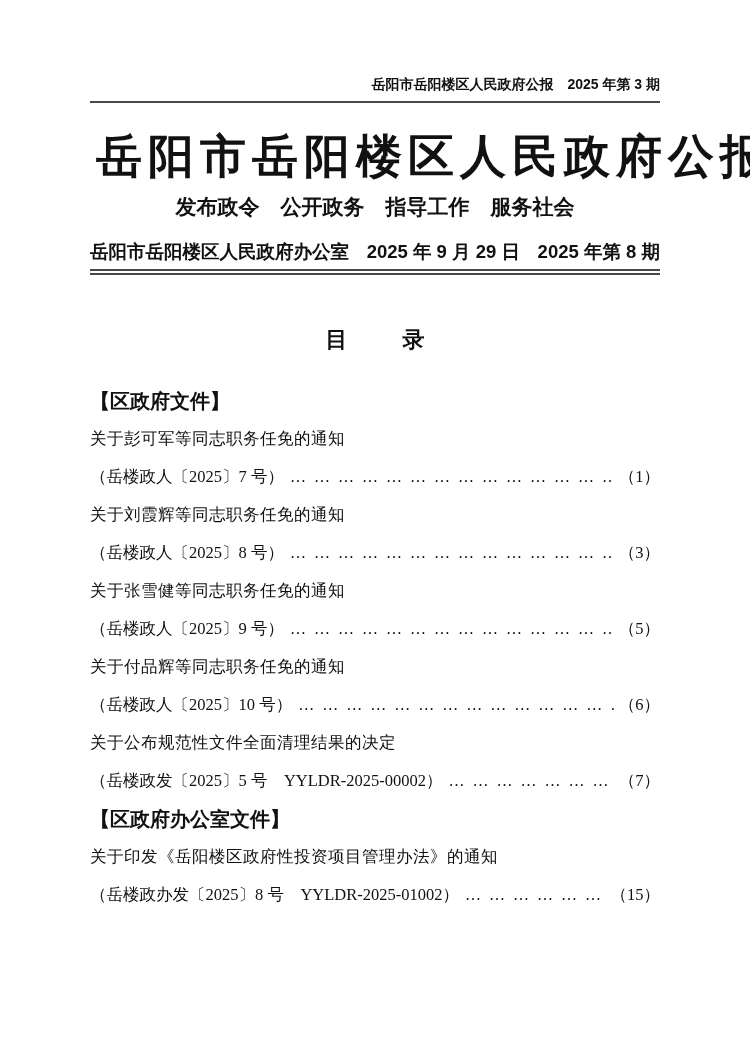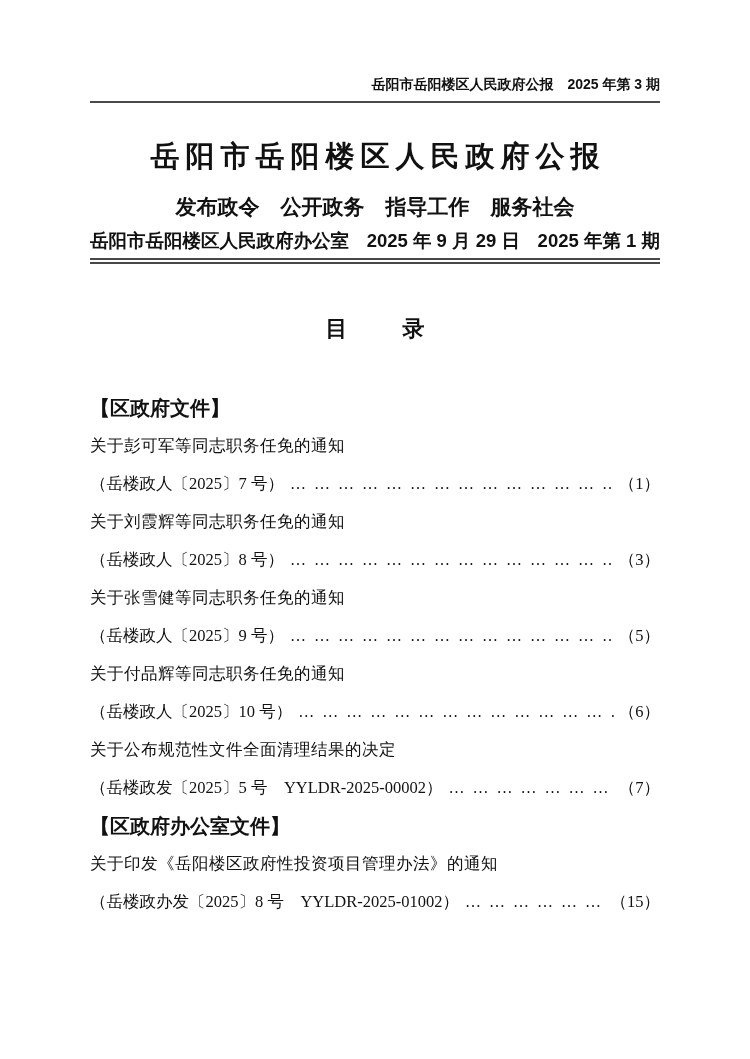--- a/index.html
+++ b/index.html
@@ -25,37 +25,37 @@
     padding-bottom: 7px;
     border-bottom: 2px solid #4a4a4a;
     white-space: nowrap;
   }
   
   .gazette-title {
     margin-top: 26px;
     text-align: center;
     font-family: "Liberation Serif", serif;
     font-weight: bold;
-    font-size: 29px;
+    font-size: 46px;
     line-height: 55px;
     letter-spacing: 6px;
     white-space: nowrap;
     text-indent: 6px; 
   }
   .slogan {
     margin-top: 10px;
     text-align: center;
     font-family: "Liberation Sans", sans-serif;
     font-weight: bold;
     font-size: 21px;
     line-height: 26px;
     white-space: nowrap;
   }
   .pub-row {
-    margin-top: 9px;
+    margin-top: 20px;
     display: flex;
     justify-content: space-between;
     align-items: baseline;
     font-family: "Liberation Sans", sans-serif;
     font-weight: bold;
     font-size: 18.5px;
     line-height: 24px;
     white-space: nowrap;
   }
   .double-rule {
@@ -68,21 +68,21 @@
   .toc-title {
     margin-top: 47px;
     text-align: center;
     font-family: "Liberation Serif", serif;
     font-weight: bold;
     font-size: 22px;
     line-height: 36px;
   }
   .toc-title .char + .char { margin-left: 55px; }
   
-  .toc-root { margin-top: 42px; }
+  .toc-root { margin-top: 24px; }
   .toc-section-heading {
     font-family: "Liberation Sans", sans-serif;
     font-weight: bold;
     font-size: 20px;
     height: 38px;
     line-height: 38px;
     white-space: nowrap;
   }
   .toc-entry-title {
     font-size: 16.5px;
@@ -118,21 +118,21 @@
 
   <div class="running-head">岳阳市岳阳楼区人民政府公报　2025 年第 3 期</div>
 
   <h1 class="gazette-title">岳阳市岳阳楼区人民政府公报</h1>
 
   <div class="slogan">发布政令　公开政务　指导工作　服务社会</div>
 
   <div class="pub-row">
     <span>岳阳市岳阳楼区人民政府办公室</span>
     <span>2025 年 9 月 29 日</span>
-    <span>2025 年第 1 期</span>
+    <span>2025 年第 8 期</span>
   </div>
 
   <div class="double-rule"></div>
 
   <div class="toc-title">
     <span class="char">目</span><span class="char">录</span>
   </div>
 
   <main class="toc-root" id="toc-root">
   <section>

